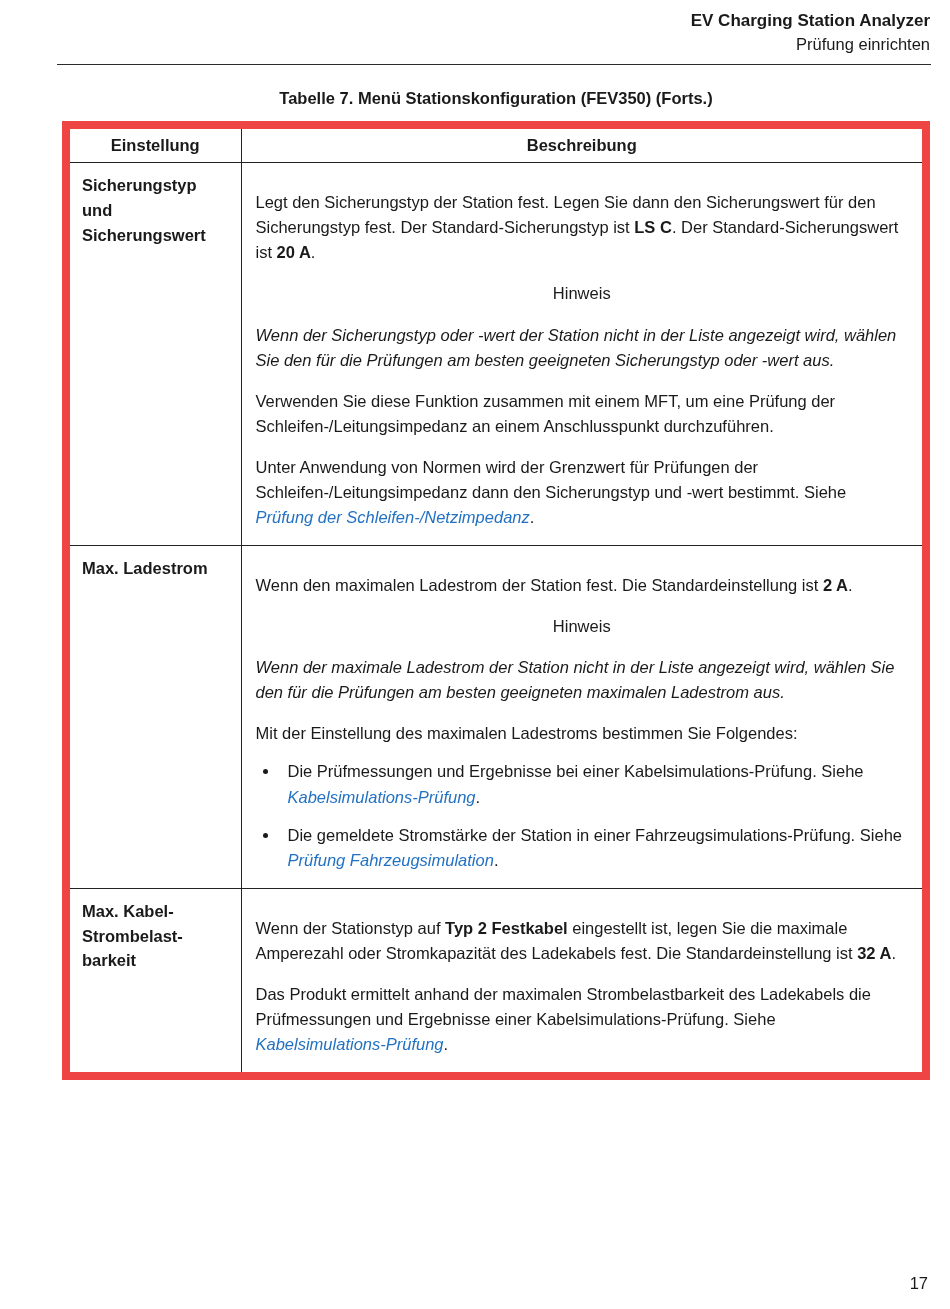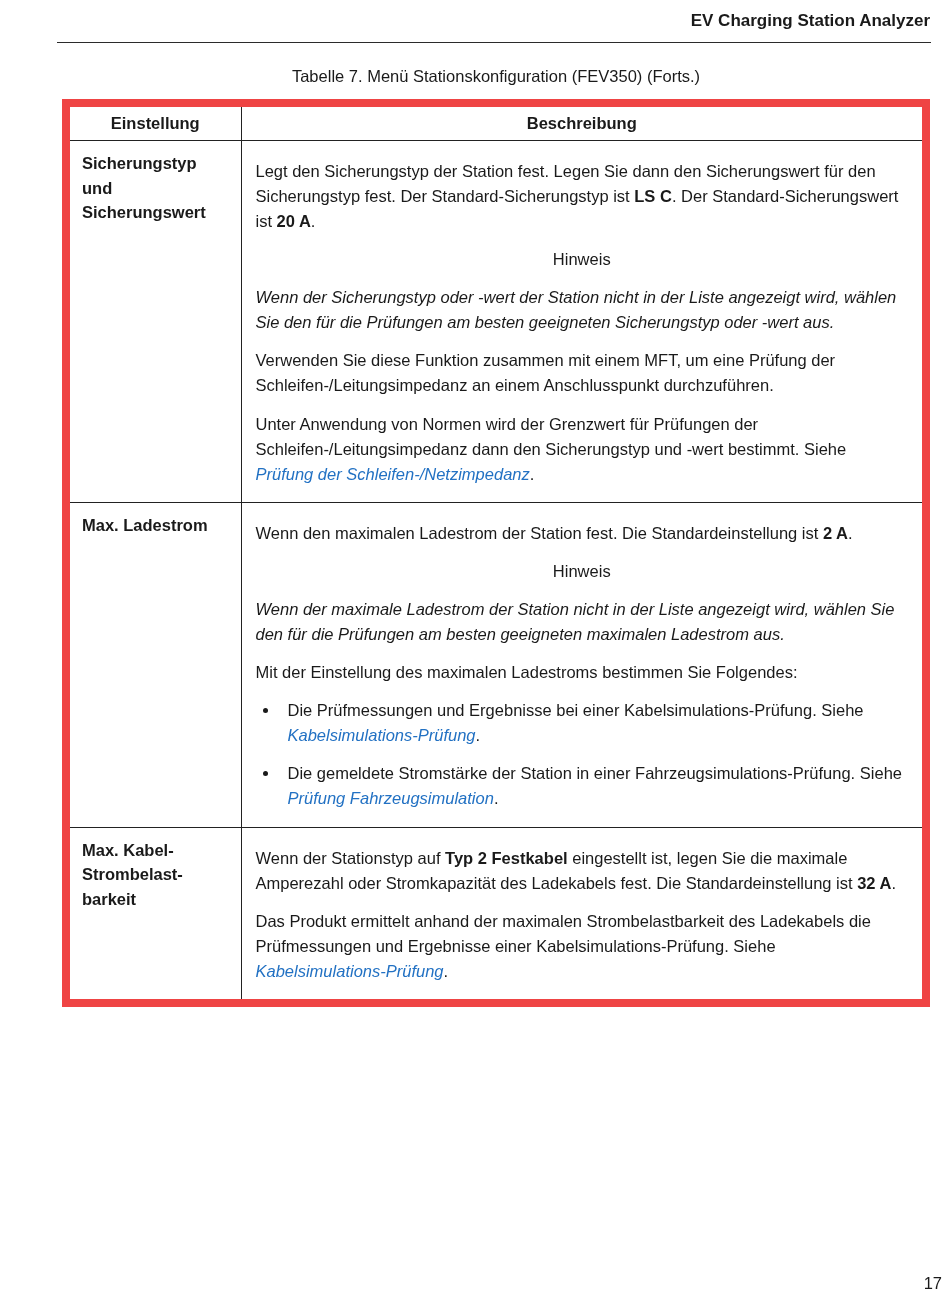--- a/index.html
+++ b/index.html
@@ -13,51 +13,52 @@
 
   
   .header { padding: 10px 20px 0 42px; text-align: right; }
   .hdr-title { font-weight: bold; font-size: 17px; line-height: 1.35; }
   .hdr-sub   { font-size: 16.5px; line-height: 1.35; }
   .rule { border: 0; border-top: 1.5px solid #2b2b2b; margin: 9px 19px 0 57px; }
 
   
   .caption {
     width: 868px; margin: 24px 20px 13px 62px;
-    text-align: center; font-weight: normal; font-size: 16.5px;
+    text-align: center; font-weight: bold; font-size: 16.5px;
   }
 
   
   table.doc {
     border-collapse: collapse; table-layout: fixed;
     margin-left: 62px; width: 868px;
     border: 8px solid #ef4444;
     font-size: 16.5px;
   }
   table.doc th, table.doc td { border: 1.5px solid #222222; vertical-align: top; }
   table.doc th { font-weight: bold; text-align: center; padding: 7px 10px; }
   td.setting { font-weight: bold; padding: 10px 12px; line-height: 1.5; }
   td.desc    { padding: 11px 14px 2px 14px; line-height: 1.52; }
-  td.desc p  { margin: 7px 0 13px 0; }
+  td.desc p  { margin: 16px 0 13px 0; }
   .note-title { text-align: center; margin: 3px 0 11px 0; }
   .note-body  { font-style: italic; margin: 0 10px 16px 36px; }
   .link { color: var(--link-color, #2271c3); font-style: italic; text-decoration: none; cursor: pointer; }
   ul.bullets { margin: 0 0 6px 0; padding-left: 24px; list-style: disc; }
   ul.bullets li { margin: 0 0 13px 0; padding-left: 8px; line-height: 1.52; }
 
   
-  .footer { position: absolute; right: 8px; bottom: 16px; font-size: 16.5px; }
+  .footer { position: absolute; right: 22px; bottom: 16px; font-size: 16.5px; }
 </style>
 </head>
 <body>
 
 <div class="page">
 
   <div class="header">
     <div class="hdr-title">EV Charging Station Analyzer</div>
+    <div class="hdr-sub">Prüfung einrichten</div>
   </div>
   <hr class="rule">
 
   <div class="caption">Tabelle 7. Menü Stationskonfiguration (FEV350) (Forts.)</div>
 
   <table class="doc">
     <colgroup>
       <col style="width:175px">
       <col>
     </colgroup>

